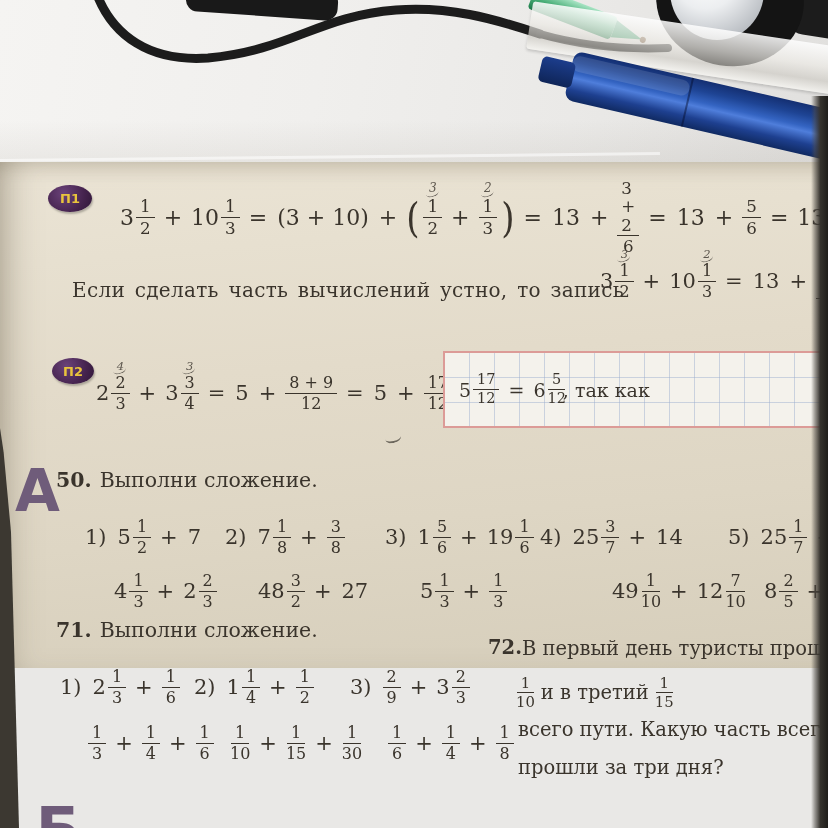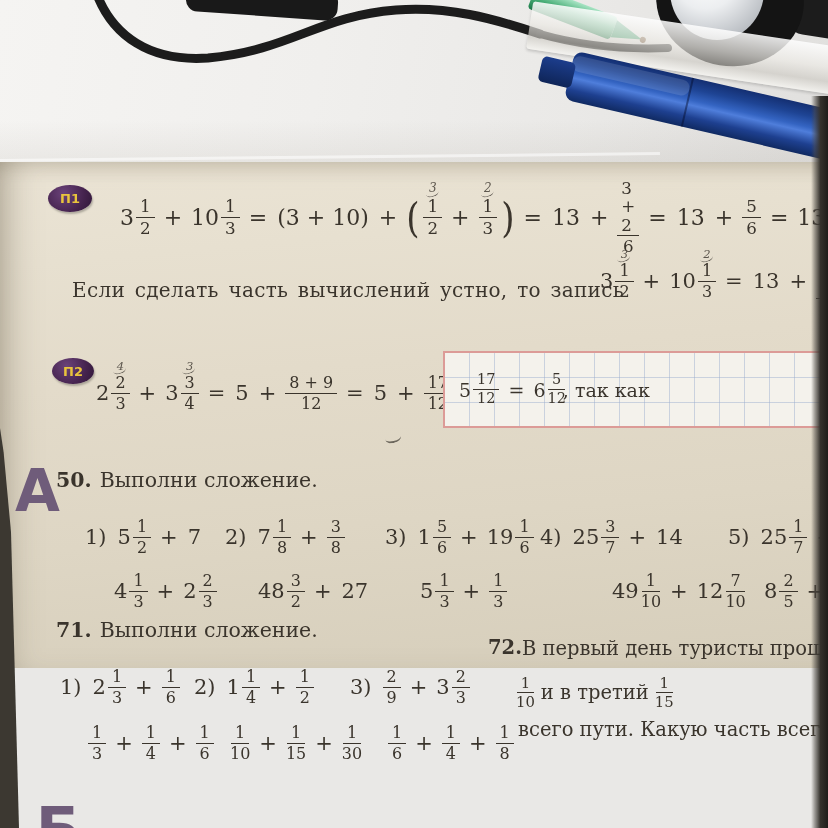--- a/index.html
+++ b/index.html
@@ -630,18 +630,21 @@
       <span class="mx">
         <span class="fr">
           <span class="fn">1</span>
           <span class="fd">15</span>
         </span>
       </span>
     </div>
   <div class="p72line" style="left:514px;top:552px;height:30px;">
       <span class="mt">всего пути. Какую часть всего пути</span>
     </div>
+  <div class="p72line" style="left:514px;top:590px;height:30px;">
+      <span class="mt">прошли за три дня?</span>
+    </div>
 
   <div class="big-letter" style="left:36px;top:638px;">Б</div>
 </div>
 
 <div class="edge-right"></div>
 <div class="edge-left"></div>
 
 </body></html>

